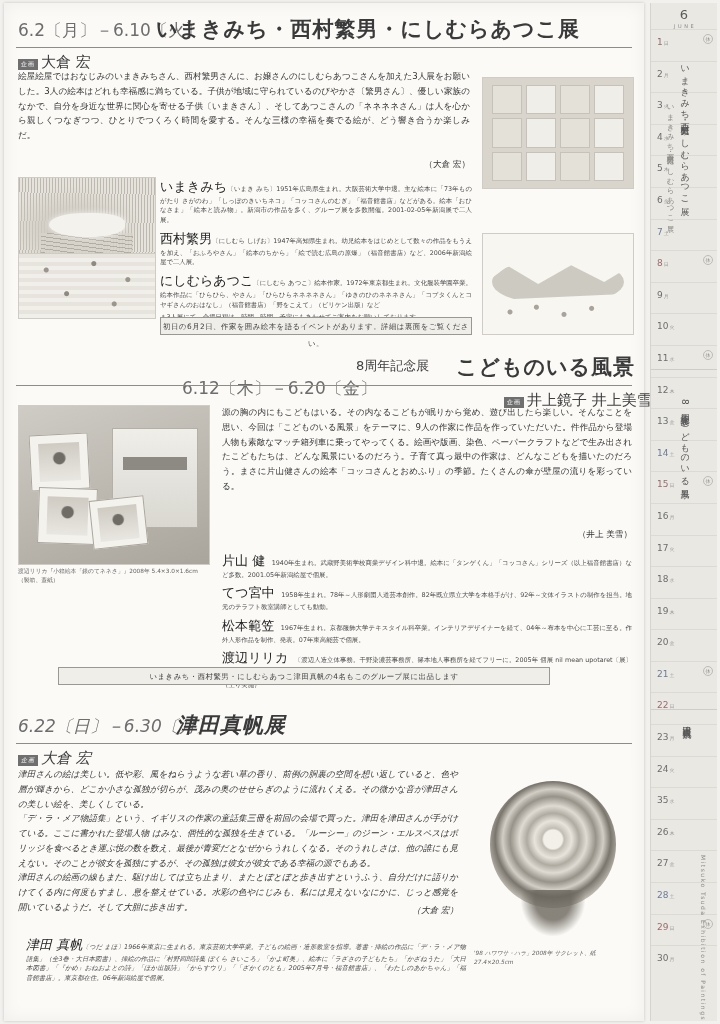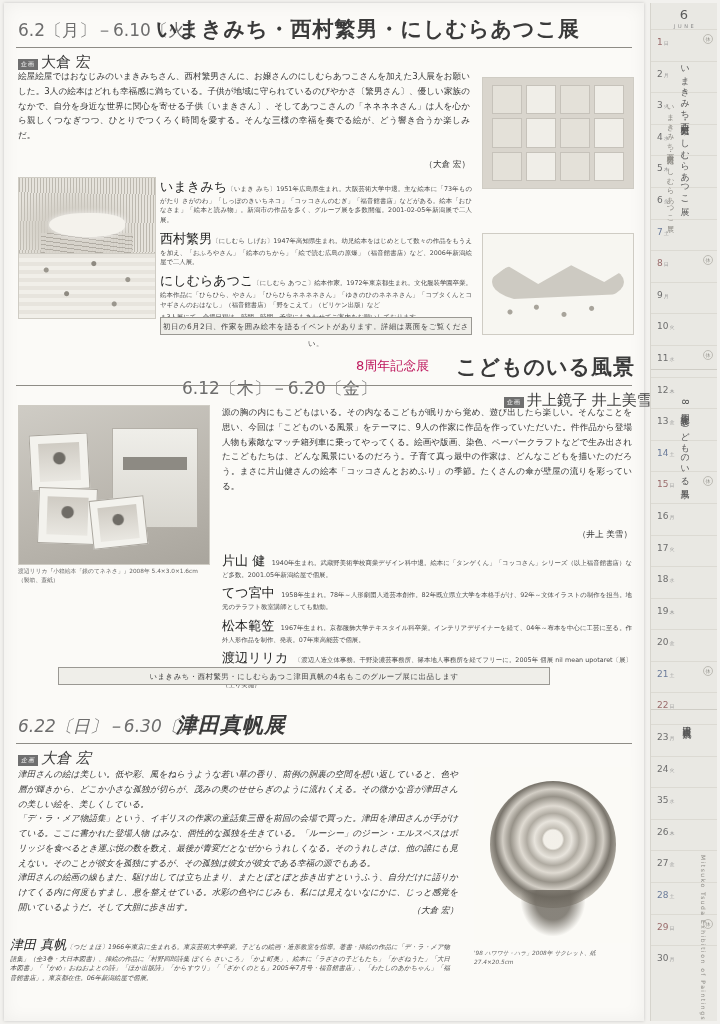--- a/index.html
+++ b/index.html
@@ -239,21 +239,21 @@
         <p><span class="nm">にしむらあつこ</span><span>〔にしむら あつこ〕</span><span>絵本作家。1972年東京都生まれ。文化服装学園卒業。絵本作品に「ひらひら、やさん」「ひらひらネネネネさん」「ゆきのひのネネネさん」「コブタくんとコヤギさんのおはなし」（福音館書店）「野をこえて」（ビリケン出版）など</span></p>
         <p>＊3人展にて、会場日程は、時間。時間。予定にもあわせてご案内をお願いしております。</p>
       </div>
 
       <div class="notice" style="left:156px;top:300px;width:312px;height:18px;line-height:17px;">初日の6月2日、作家を囲み絵本を語るイベントがあります。詳細は裏面をご覧ください。</div>
     </div>
 
     <div class="art" style="top:352px;height:342px;">
       <div class="hdr">
         <div class="dates" style="left:178px;margin-top:20px;">6.12〔木〕－6.20〔金〕</div>
-        <div class="dates" style="left:352px;font-size:13px;color:#be185d;">8周年記念展</div>
+        <div class="dates" style="left:352px;font-size:13px;color:#404040;">8周年記念展</div>
         <div class="ttl" style="left:452px;">こどものいる風景</div>
       </div>
       <div class="rule" style="top:30px;"></div>
       <div class="plan" style="left:500px;top:36px;">
         <span class="box">企画</span><span class="nm">井上鏡子 井上美雪</span>
       </div>
 
       <div class="ph frame boxphoto" style="left:14px;top:50px;width:190px;height:158px;">
         <div class="lid"></div>
         <div class="c1"></div>
@@ -290,21 +290,21 @@
       <div class="body" style="left:14px;top:54px;width:440px;white-space:pre-line;">津田さんの絵は美しい。低や彩、風をねらうような若い草の香り、前例の胴裏の空間を想い返していると、色や層が輝きから、どこか小さな孤独が切らが、茂みの奥のせせらぎのように流れくえる。その微かな音が津田さんの美しい絵を、美しくしている。
 「デ・ラ・メア物語集」という、イギリスの作家の童話集三冊を前回の会場で買った。津田を津田さんが手がけている。ここに書かれた登場人物 はみな、個性的な孤独を生きている。「ルーシー」のジーン・エルスペスはポリッジを食べるとき運ぶ悦の数を数え、最後が青変だとなぜからうれしくなる。そのうれしさは、他の誰にも見えない。そのことが彼女を孤独にするが、その孤独は彼女が彼女である幸福の源でもある。
 津田さんの絵画の線もまた、駆け出しては立ち止まり、またとぼとぼと歩き出すというふう、自分だけに語りかけてくる内に何度もすまし、息を整えせている。水彩の色やにじみも、私には見えないなにかに、じっと感覚を開いているようだ。そして大胆に歩き出す。</div>
       <div class="body" style="left:366px;top:190px;width:88px;text-align:right;">（大倉 宏）</div>
 
       <div class="ph ink" style="left:470px;top:54px;width:158px;height:176px;">
         <div class="blob"></div>
         <div class="drip"></div>
       </div>
 
-      <div class="bio" style="left:6px;top:222px;width:440px;">
+      <div class="bio" style="left:22px;top:222px;width:440px;">
         <p><span class="nm">津田 真帆</span><span>〔つだ まほ〕</span><span>1966年東京に生まれる。東京芸術大学卒業。子どもの絵画・造形教室を指導。著書・挿絵の作品に「デ・ラ・メア物語集」（全3巻・大日本図書）、挿絵の作品に「村野四郎詩集 ぼくら さいころ」「かよ町奥」、絵本に「ラざさの子どもたち」「かざねうた」「大日本図書」「『かめ』おねおよとの詩」「ほか出版詩」「からすウリ」「「ざかくのとも」2005年7月号・福音館書店」、「わたしのあかちゃん」「福音館書店」。東京都在住。06年新潟絵屋で個展。</span></p>
       </div>
 
       <div class="cap" style="left:470px;top:236px;width:158px;">'98 ハワワサ・ハラ」2008年 サクレット、紙 27.4×20.5cm</div>
     </div>
   </div>
 
   <div class="strip">
     <div class="strip-inner">
       <div class="strip-month">

